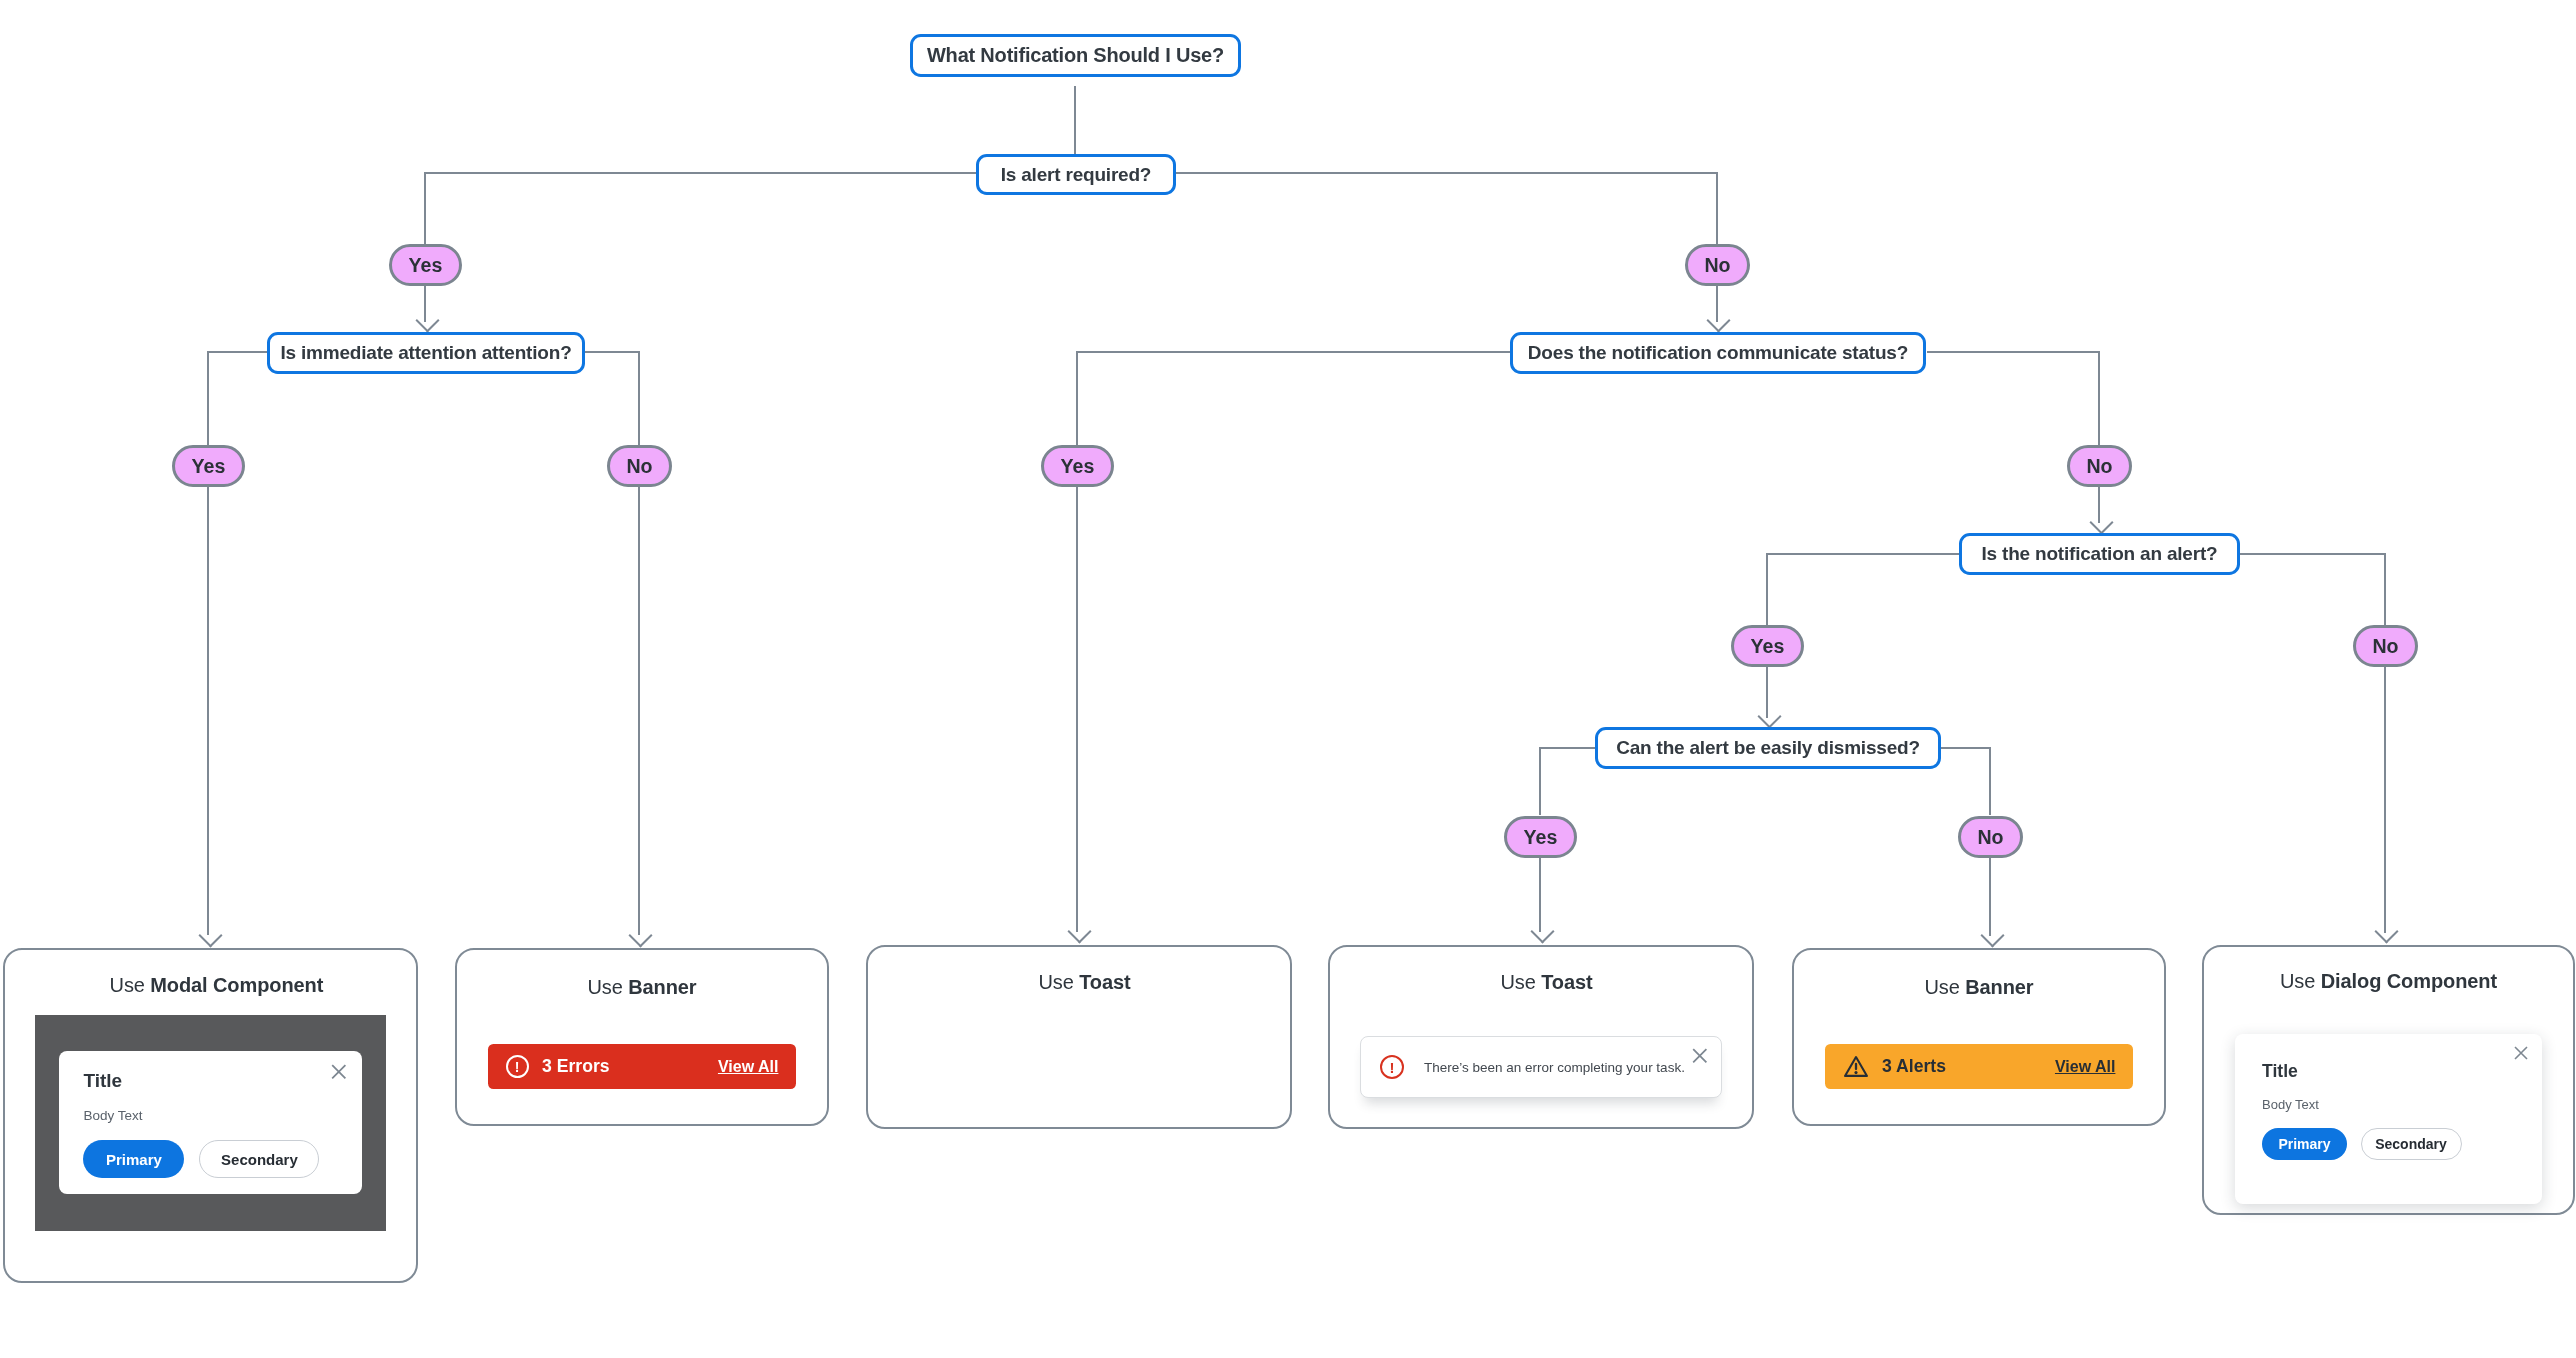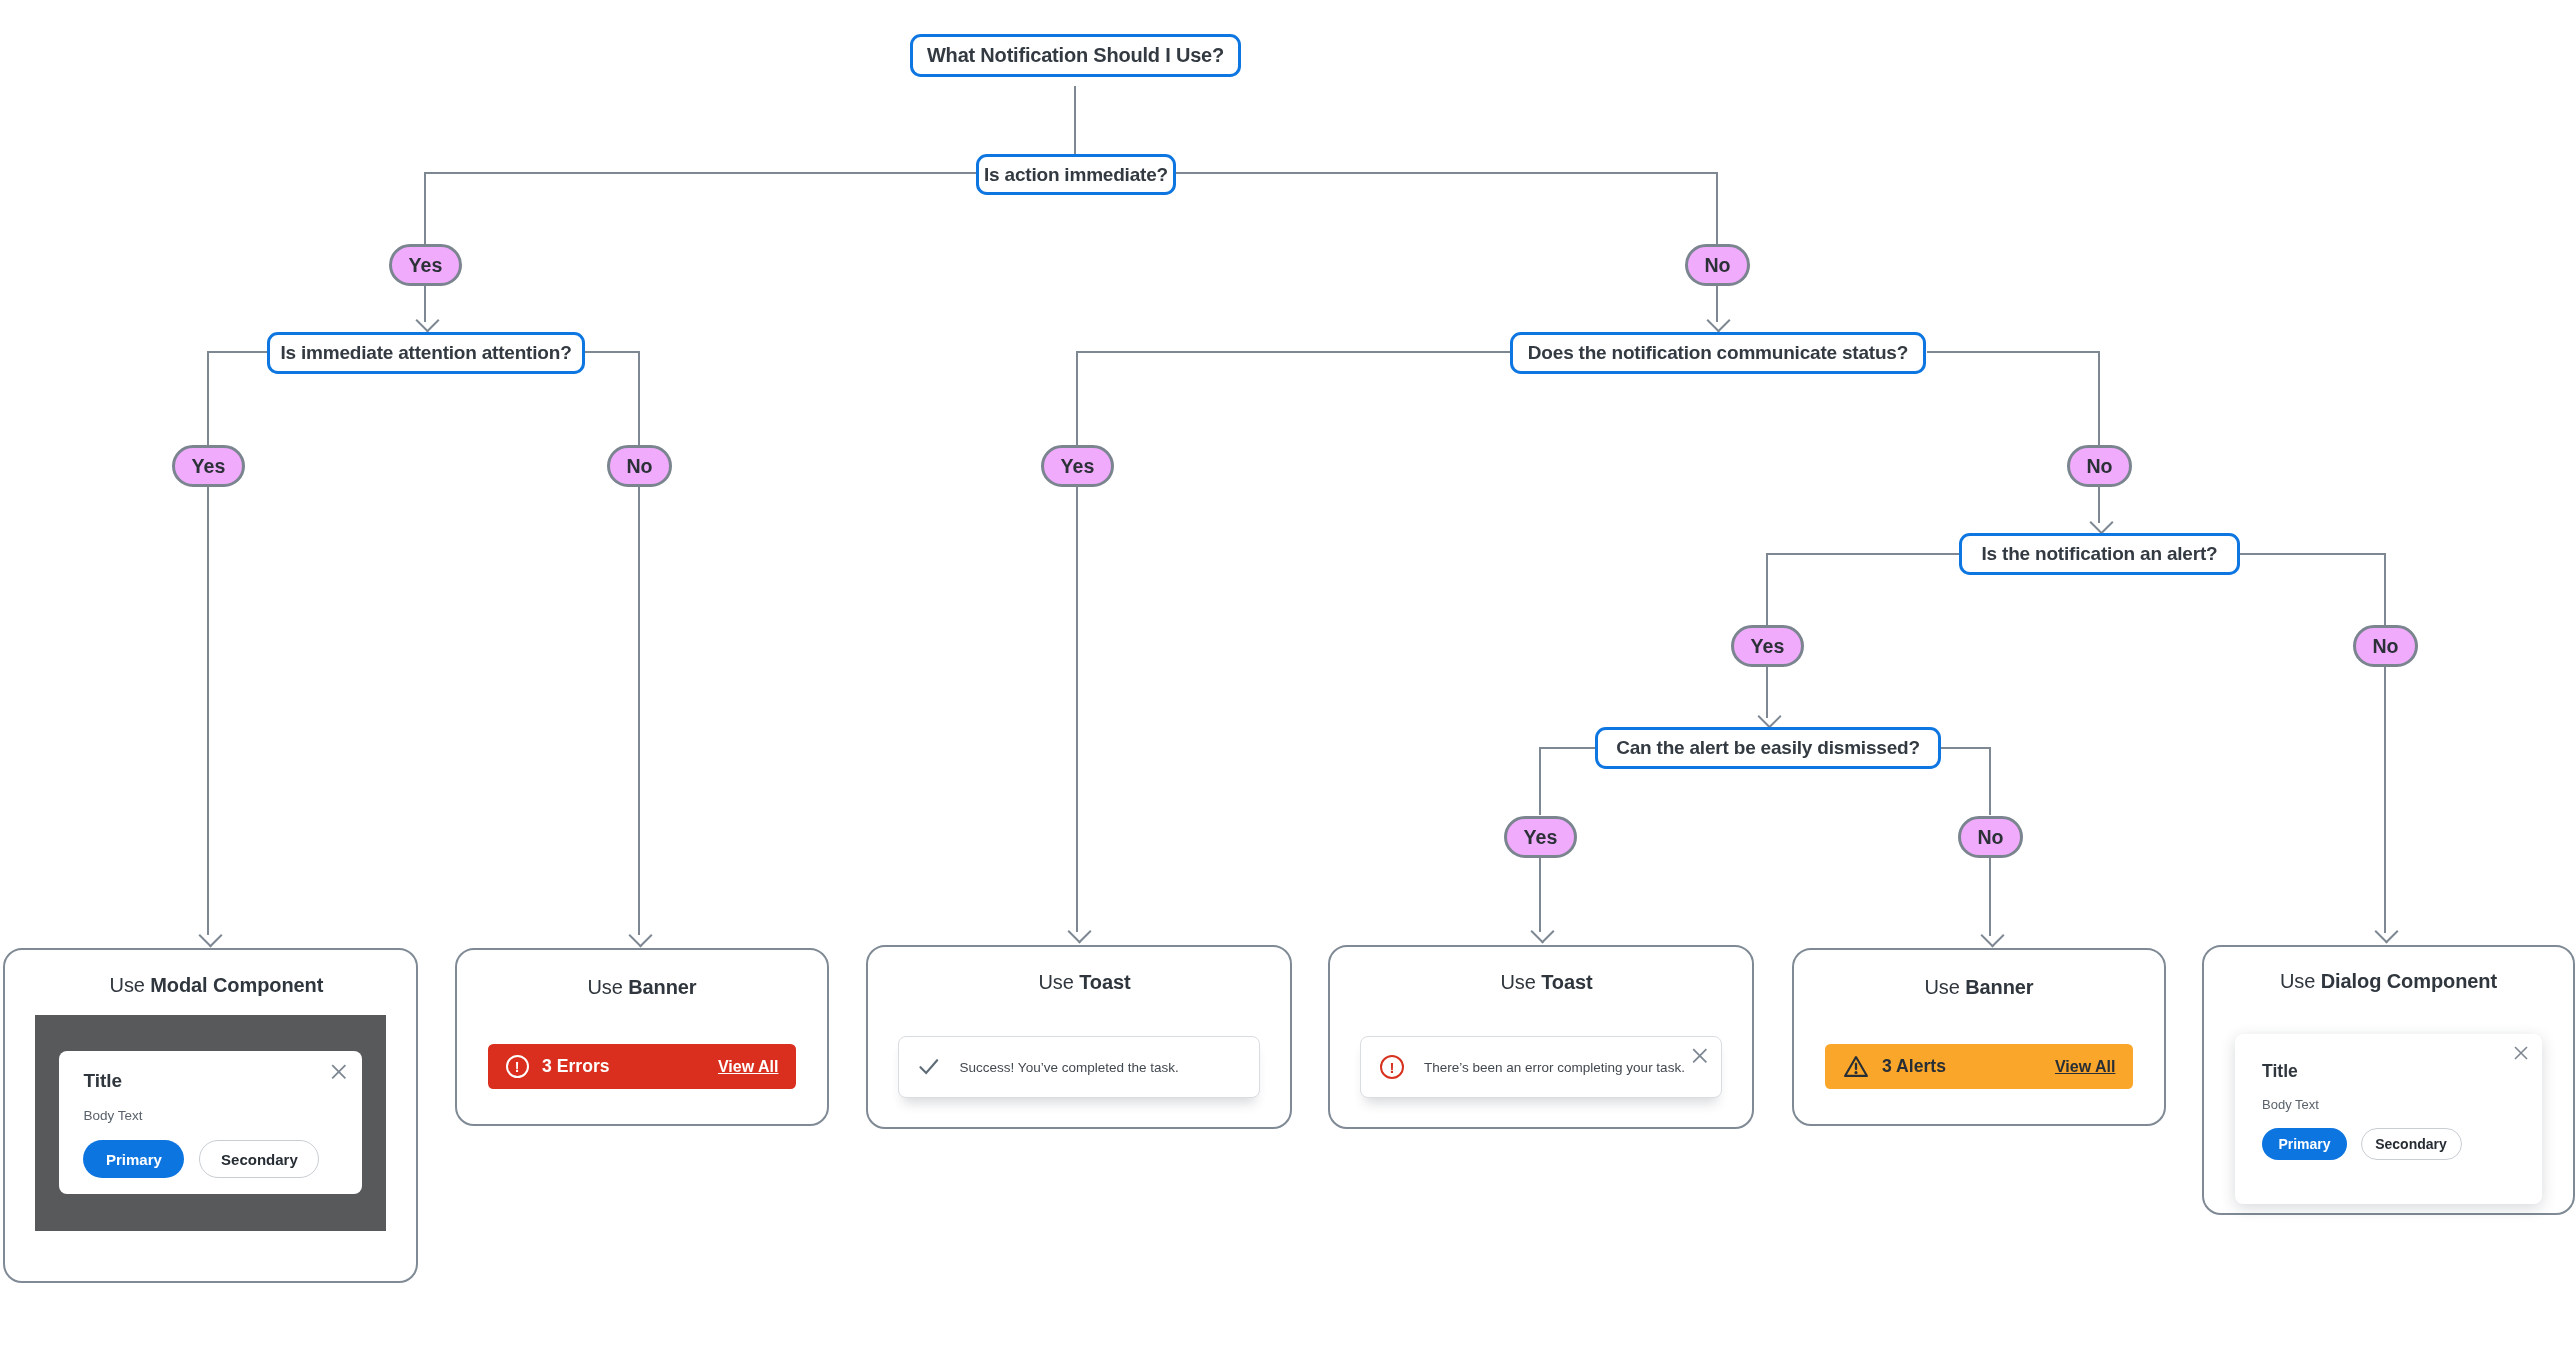--- a/index.html
+++ b/index.html
@@ -129,21 +129,21 @@
   <div class="arrow" style="left:1991px;top:945px;"></div>
 
   <div class="vl" style="left:207px;top:487px;height:448px;"></div>
   <div class="arrow" style="left:209px;top:945px;"></div>
   <div class="vl" style="left:638px;top:487px;height:448px;"></div>
   <div class="arrow" style="left:639px;top:945px;"></div>
   <div class="vl" style="left:1076px;top:487px;height:445px;"></div>
   <div class="arrow" style="left:1078px;top:941px;"></div>
 
   <div class="qbox root" style="left:910px;top:34px;width:331px;height:43px;">What Notification Should I Use?</div>
-  <div class="qbox" style="left:976px;top:154px;width:200px;height:41px;">Is action immediate?</div>
+  <div class="qbox" style="left:976px;top:154px;width:200px;height:41px;">Is alert required?</div>
   <div class="qbox" style="left:267px;top:332px;width:318px;height:42px;">Is immediate attention attention?</div>
   <div class="qbox" style="left:1510px;top:332px;width:416px;height:42px;">Does the notification communicate status?</div>
   <div class="qbox" style="left:1959px;top:533px;width:281px;height:42px;">Is the notification an alert?</div>
   <div class="qbox" style="left:1595px;top:727px;width:346px;height:42px;">Can the alert be easily dismissed?</div>
 
   <div class="pill" style="left:389px;top:244px;width:73px;height:42px;">Yes</div>
   <div class="pill" style="left:1685px;top:244px;width:65px;height:42px;">No</div>
   <div class="pill" style="left:172px;top:445px;width:73px;height:42px;">Yes</div>
   <div class="pill" style="left:607px;top:445px;width:65px;height:42px;">No</div>
   <div class="pill" style="left:1041px;top:445px;width:73px;height:42px;">Yes</div>
@@ -186,26 +186,20 @@
       <span class="banner-spacer"></span>
       <span class="banner-viewall">View All</span>
     </div>
   </div>
 
   <div class="card" style="left:866px;top:945px;width:426px;height:184px;">
     <div class="card-title mt36">
       <span class="pfx">Use</span>
       <span class="strong">Toast</span>
     </div>
-    <div class="toast">
-      <svg width="21.6" height="17.6" viewBox="0 0 24 20">
-        <path d="M2.5 10.5 L9 17 L21.5 2.5" fill="none" stroke="#5e6c78" stroke-width="2.4" stroke-linecap="round"></path>
-      </svg>
-      <span class="toast-msg">Success! You’ve completed the task.</span>
-    </div>
   </div>
 
   <div class="card" style="left:1328px;top:945px;width:426px;height:184px;">
     <div class="card-title mt36">
       <span class="pfx">Use</span>
       <span class="strong">Toast</span>
     </div>
     <div class="toast">
       <span class="toast-close">
         <svg width="17.6" height="17.6" viewBox="0 0 16 16">

